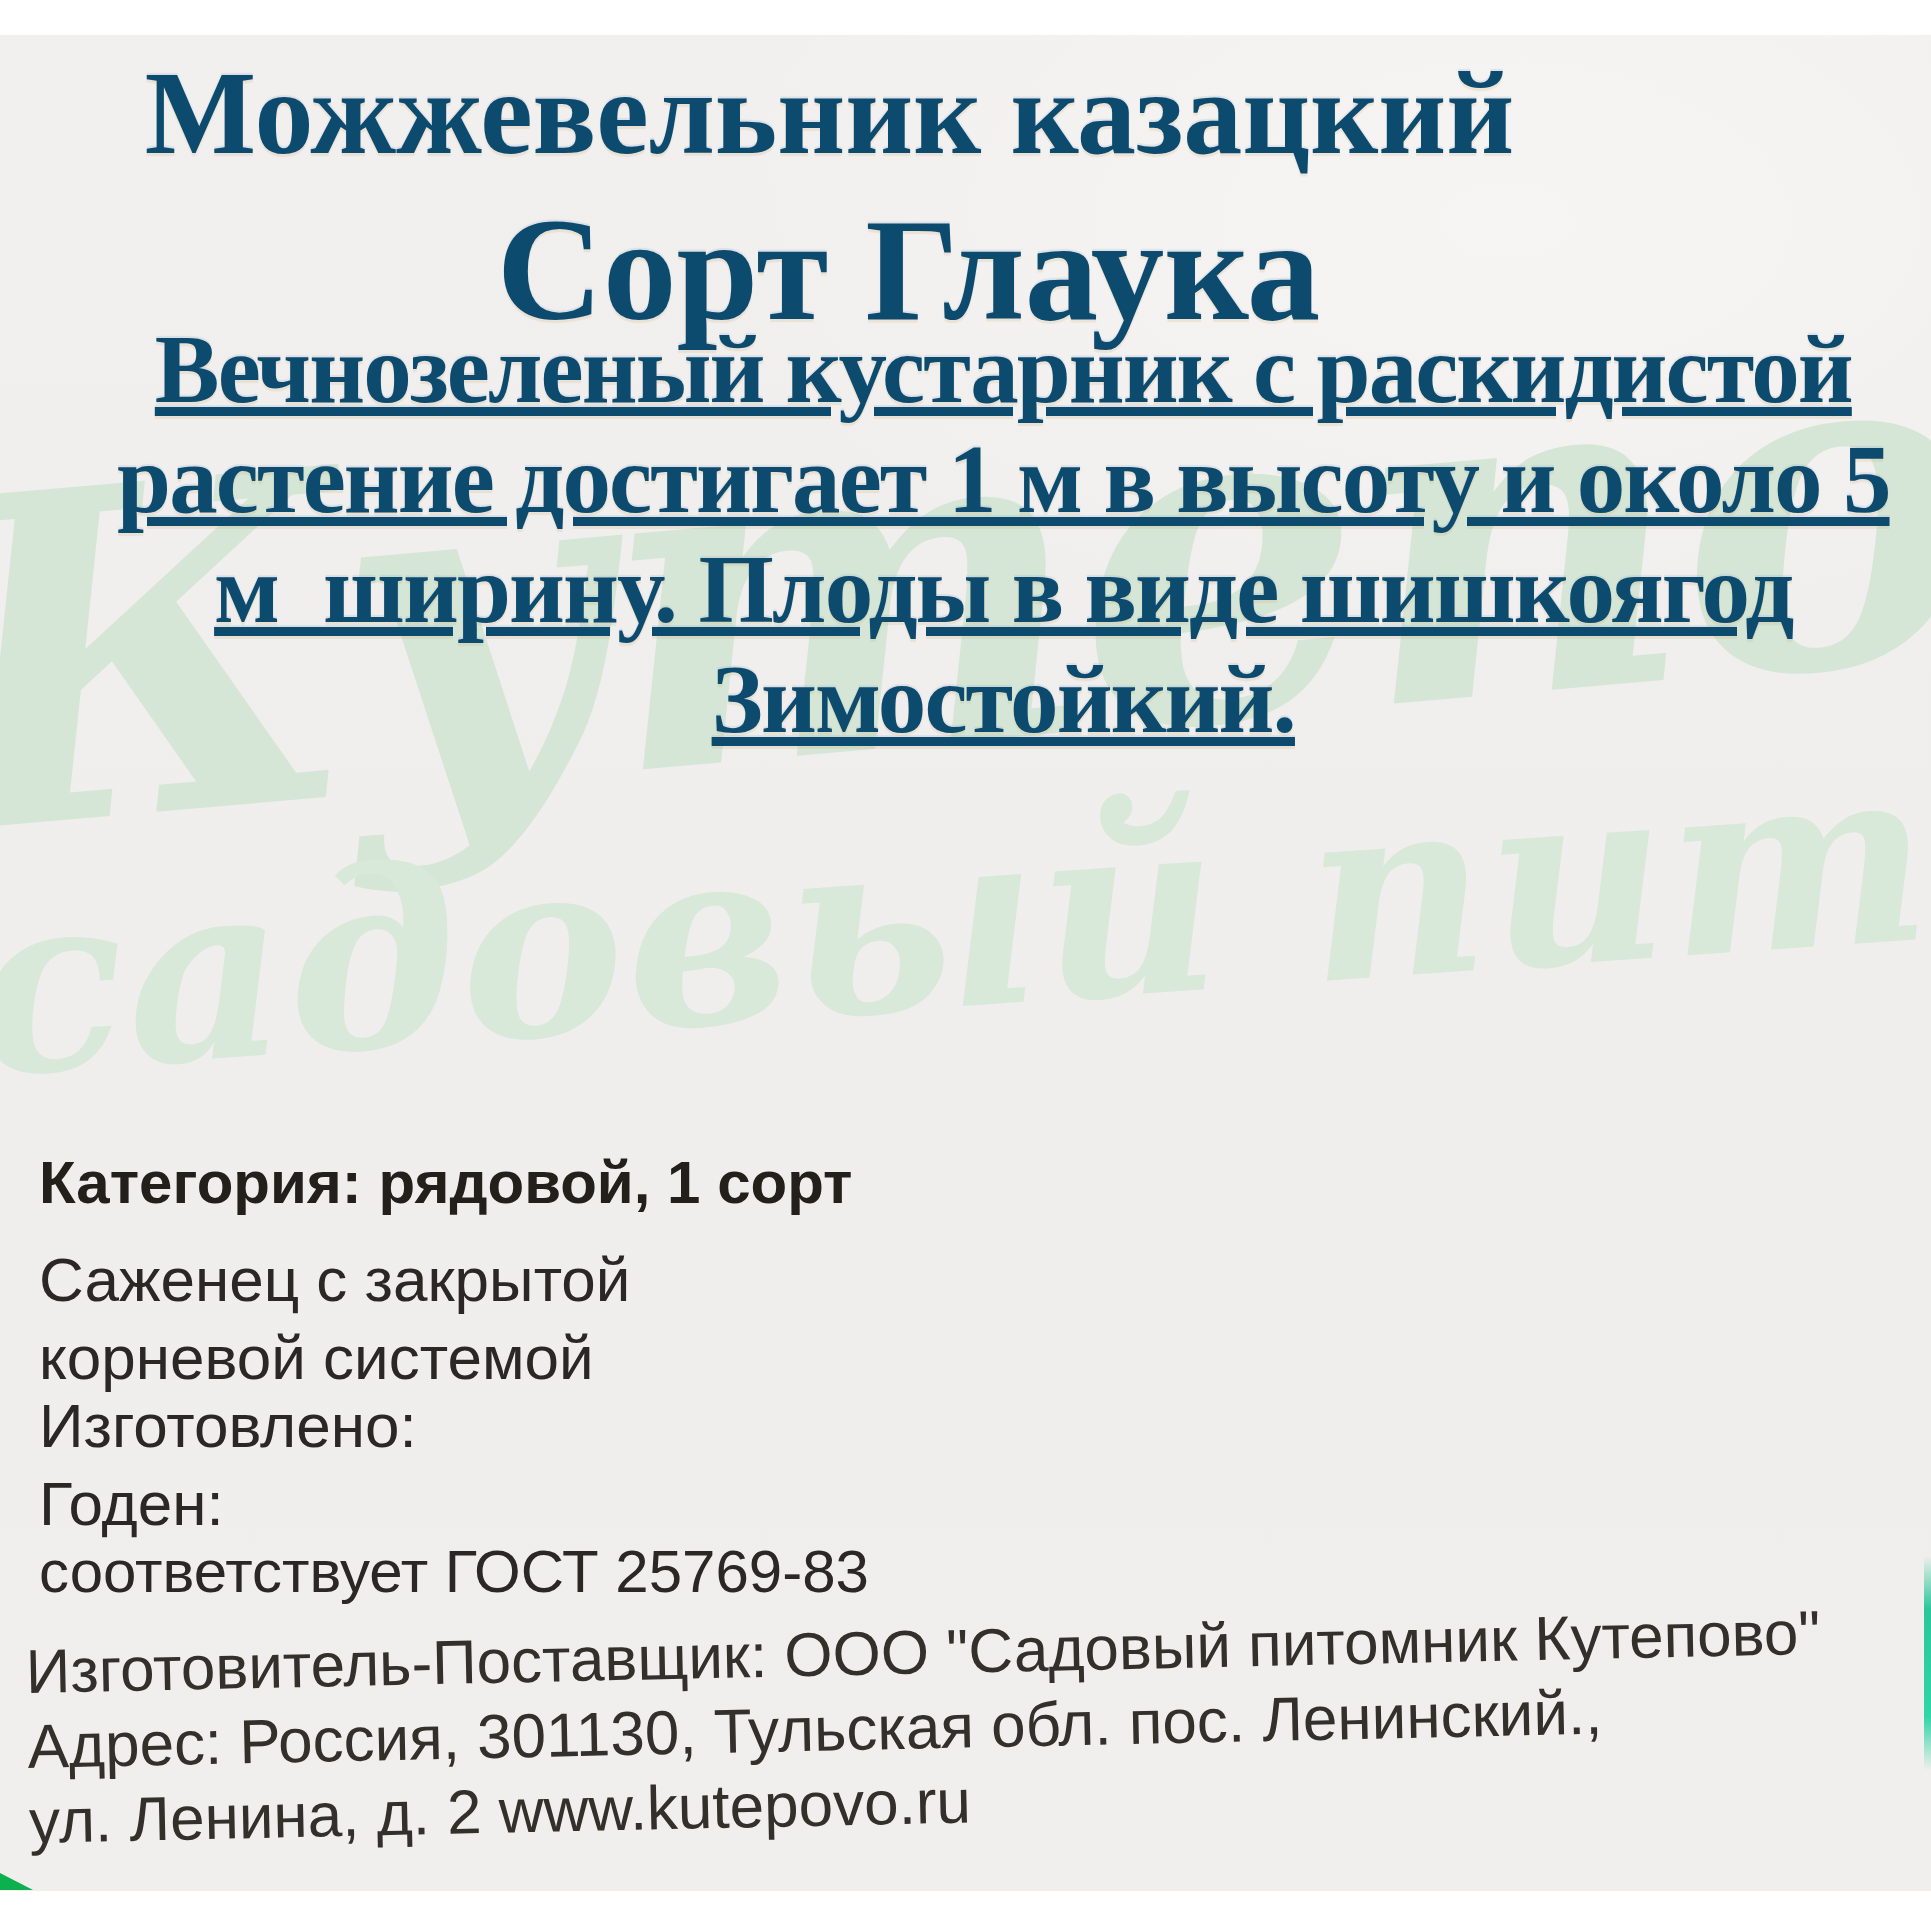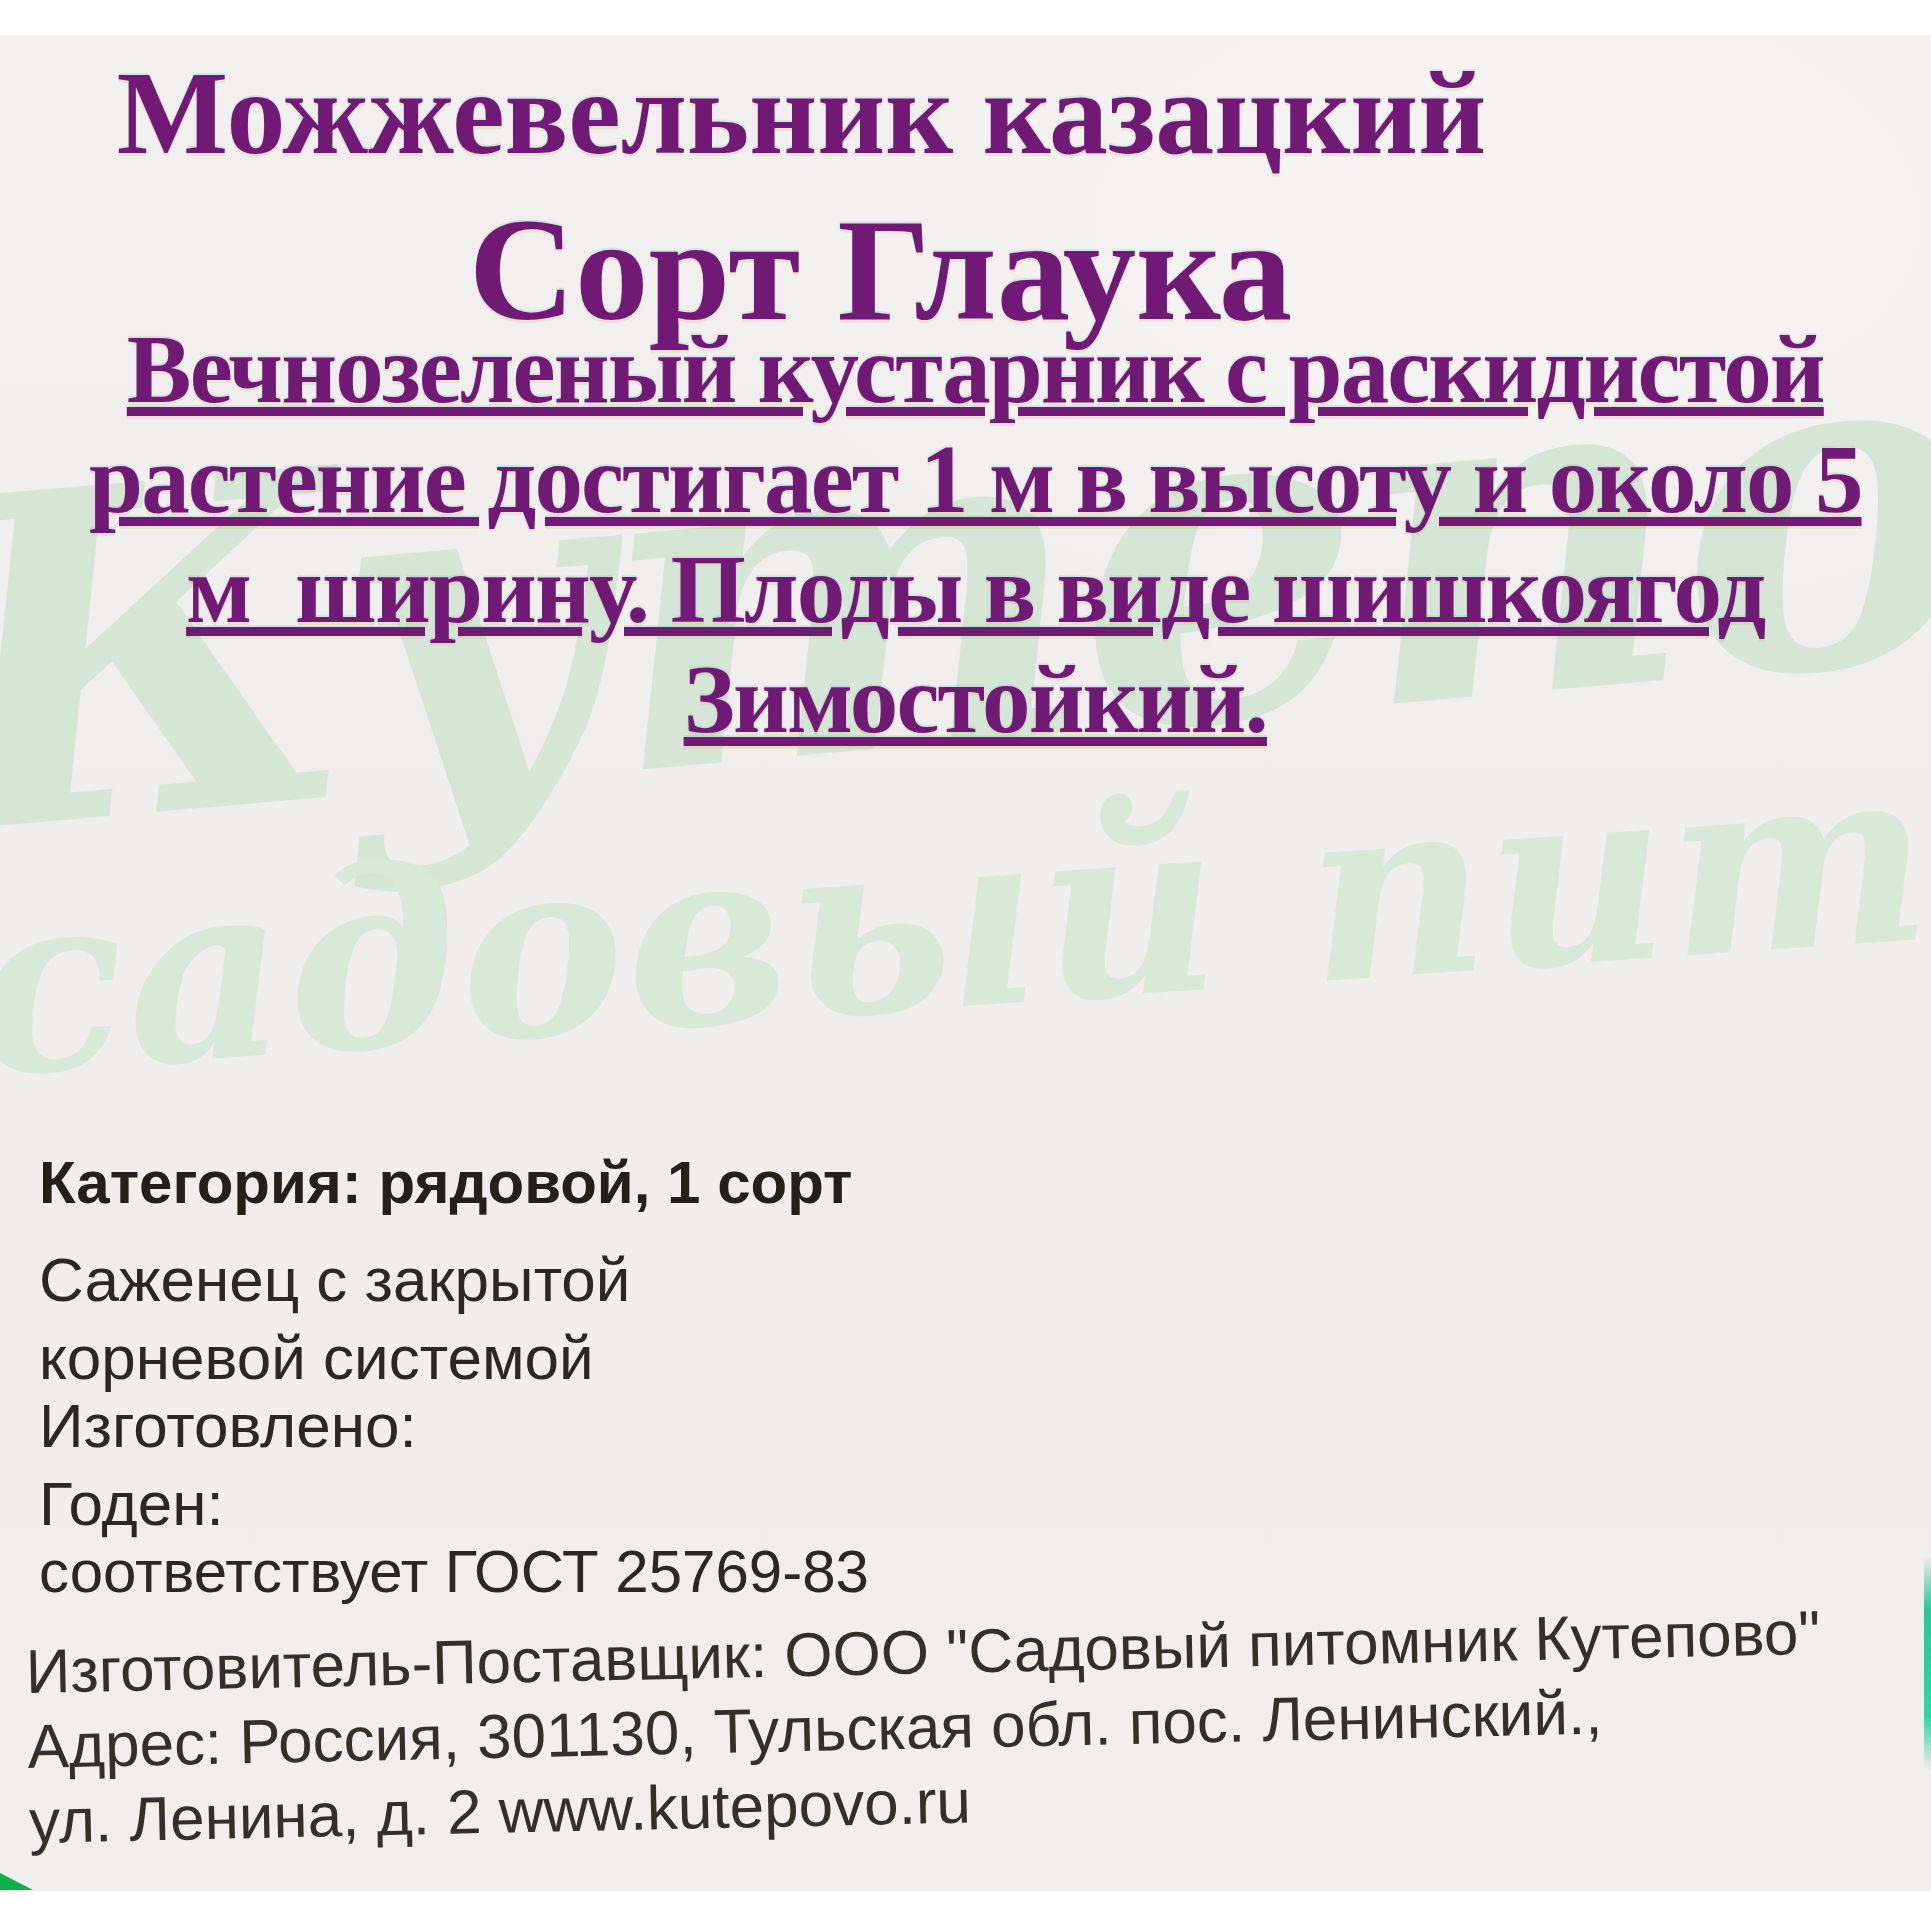--- a/index.html
+++ b/index.html
@@ -10,22 +10,22 @@
          background:
            radial-gradient(ellipse 1448px 772px at 78% 10%, #f6f5f3 0%, rgba(246,245,243,0) 55%),
            linear-gradient(180deg,#f1f0ee 0%,#efeeec 55%,#f0efed 100%);}
   
   .wm{position:absolute;z-index:1;font-family:"DejaVu Serif",serif;font-style:italic;
       font-weight:700;color:#d5e6d6;pointer-events:none;white-space:nowrap;}
   .wm1{left:-68px;top:290px;font-size:454px;letter-spacing:-7.7px;transform:rotate(-5deg);}
   .wm2{left:-29px;top:743px;font-size:246px;letter-spacing:1.9px;transform:rotate(-4deg);color:#d8e8d9;}
   
   .txt{position:absolute;z-index:2;}
-  .stencil{font-family:"Liberation Serif",serif;font-weight:700;color:#701a75;
-           text-shadow:0 -1.9px 1px rgba(130,160,210,0.20),0 2.9px 1px rgba(200,160,100,0.18);}
+  .stencil{font-family:"Liberation Serif",serif;font-weight:700;color:#0c4a6e;
+           text-shadow:0 -1.9px 1px rgba(130,160,210,0.20),0 2.9px 1px rgba(200,160,100,0.18);margin-left:28px;}
   .sans{font-family:"Liberation Sans",sans-serif;color:#2a2724;}
   .t1{top:46px;left:0;width:1603px;text-align:center;font-size:118px;white-space:nowrap;}
   .t2{top:185px;left:0;width:1761px;text-align:center;font-size:147px;white-space:nowrap;}
   .desc{top:315px;left:19.3px;width:1912px;text-align:center;font-size:97px;line-height:110px;
         letter-spacing:-1.9px;text-decoration:underline;}
   .desc div{white-space:pre;}
   .batch{left:39px;top:1033px;font-size:71px;white-space:nowrap;}
   .cat{left:39px;top:1148px;font-size:60px;font-weight:700;color:#23201c;white-space:nowrap;}
   .s1{left:39px;top:1244px;font-size:62px;white-space:nowrap;}
   .s2{left:39px;top:1322px;font-size:62px;white-space:nowrap;}

